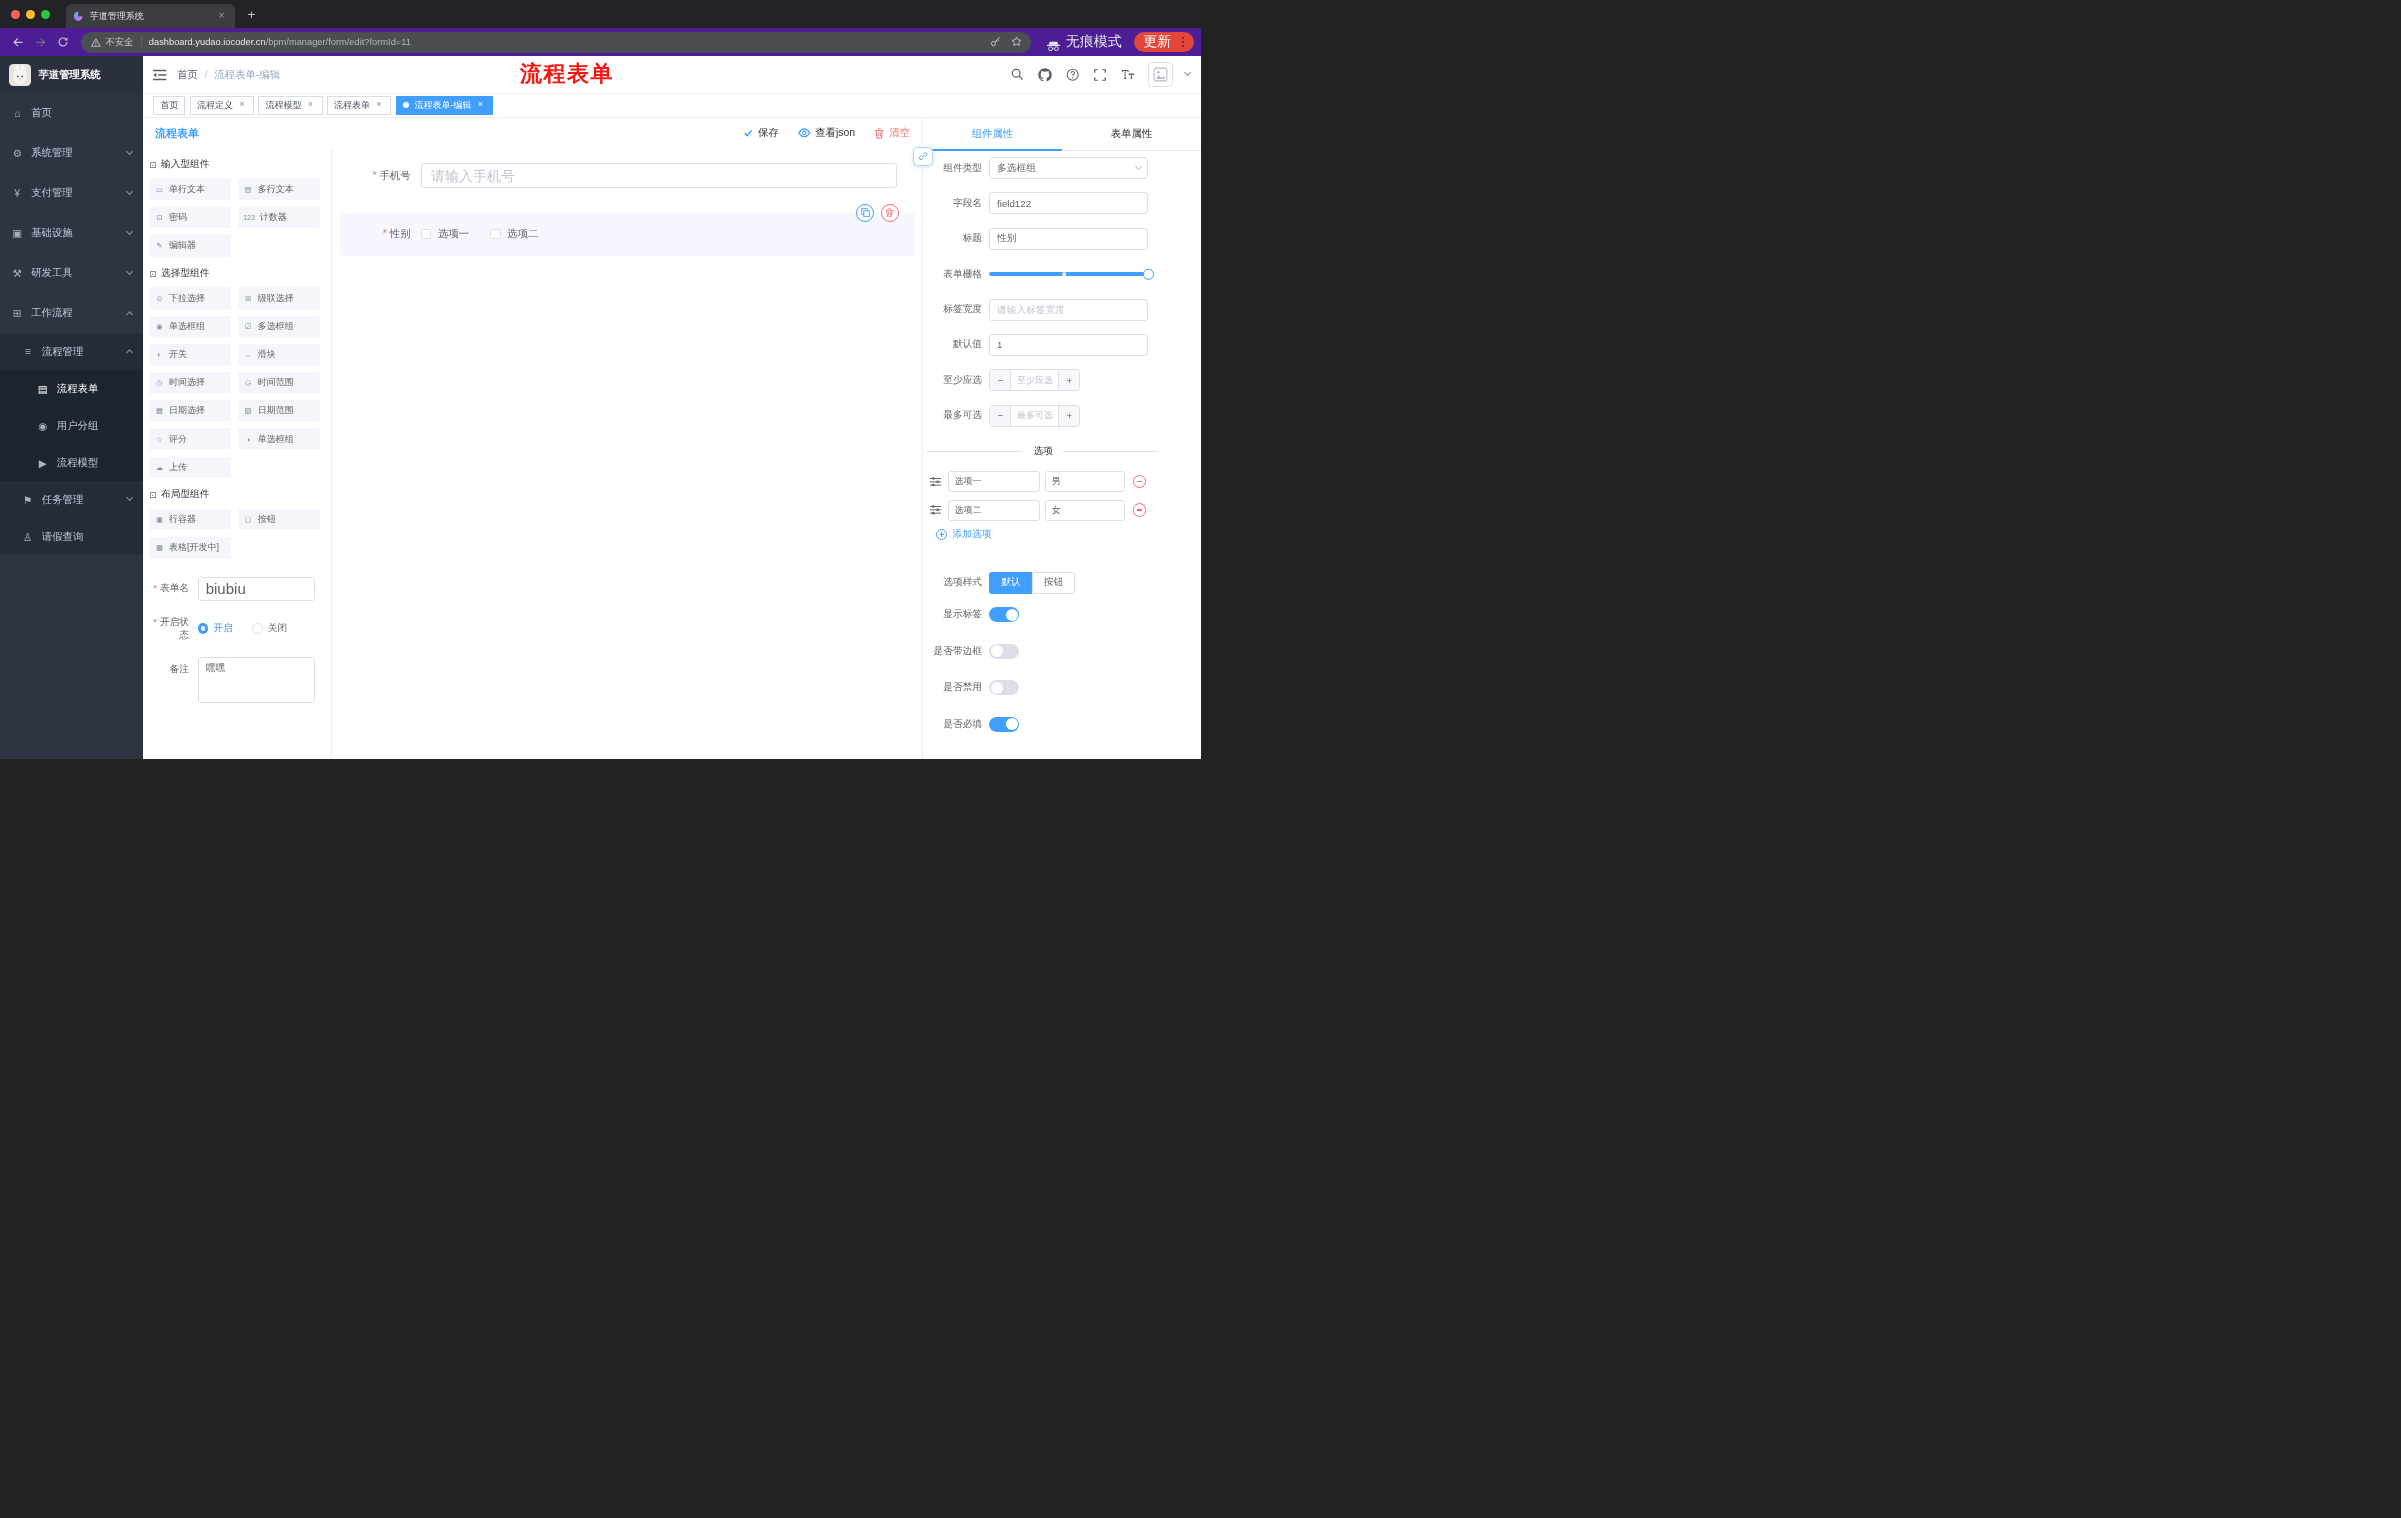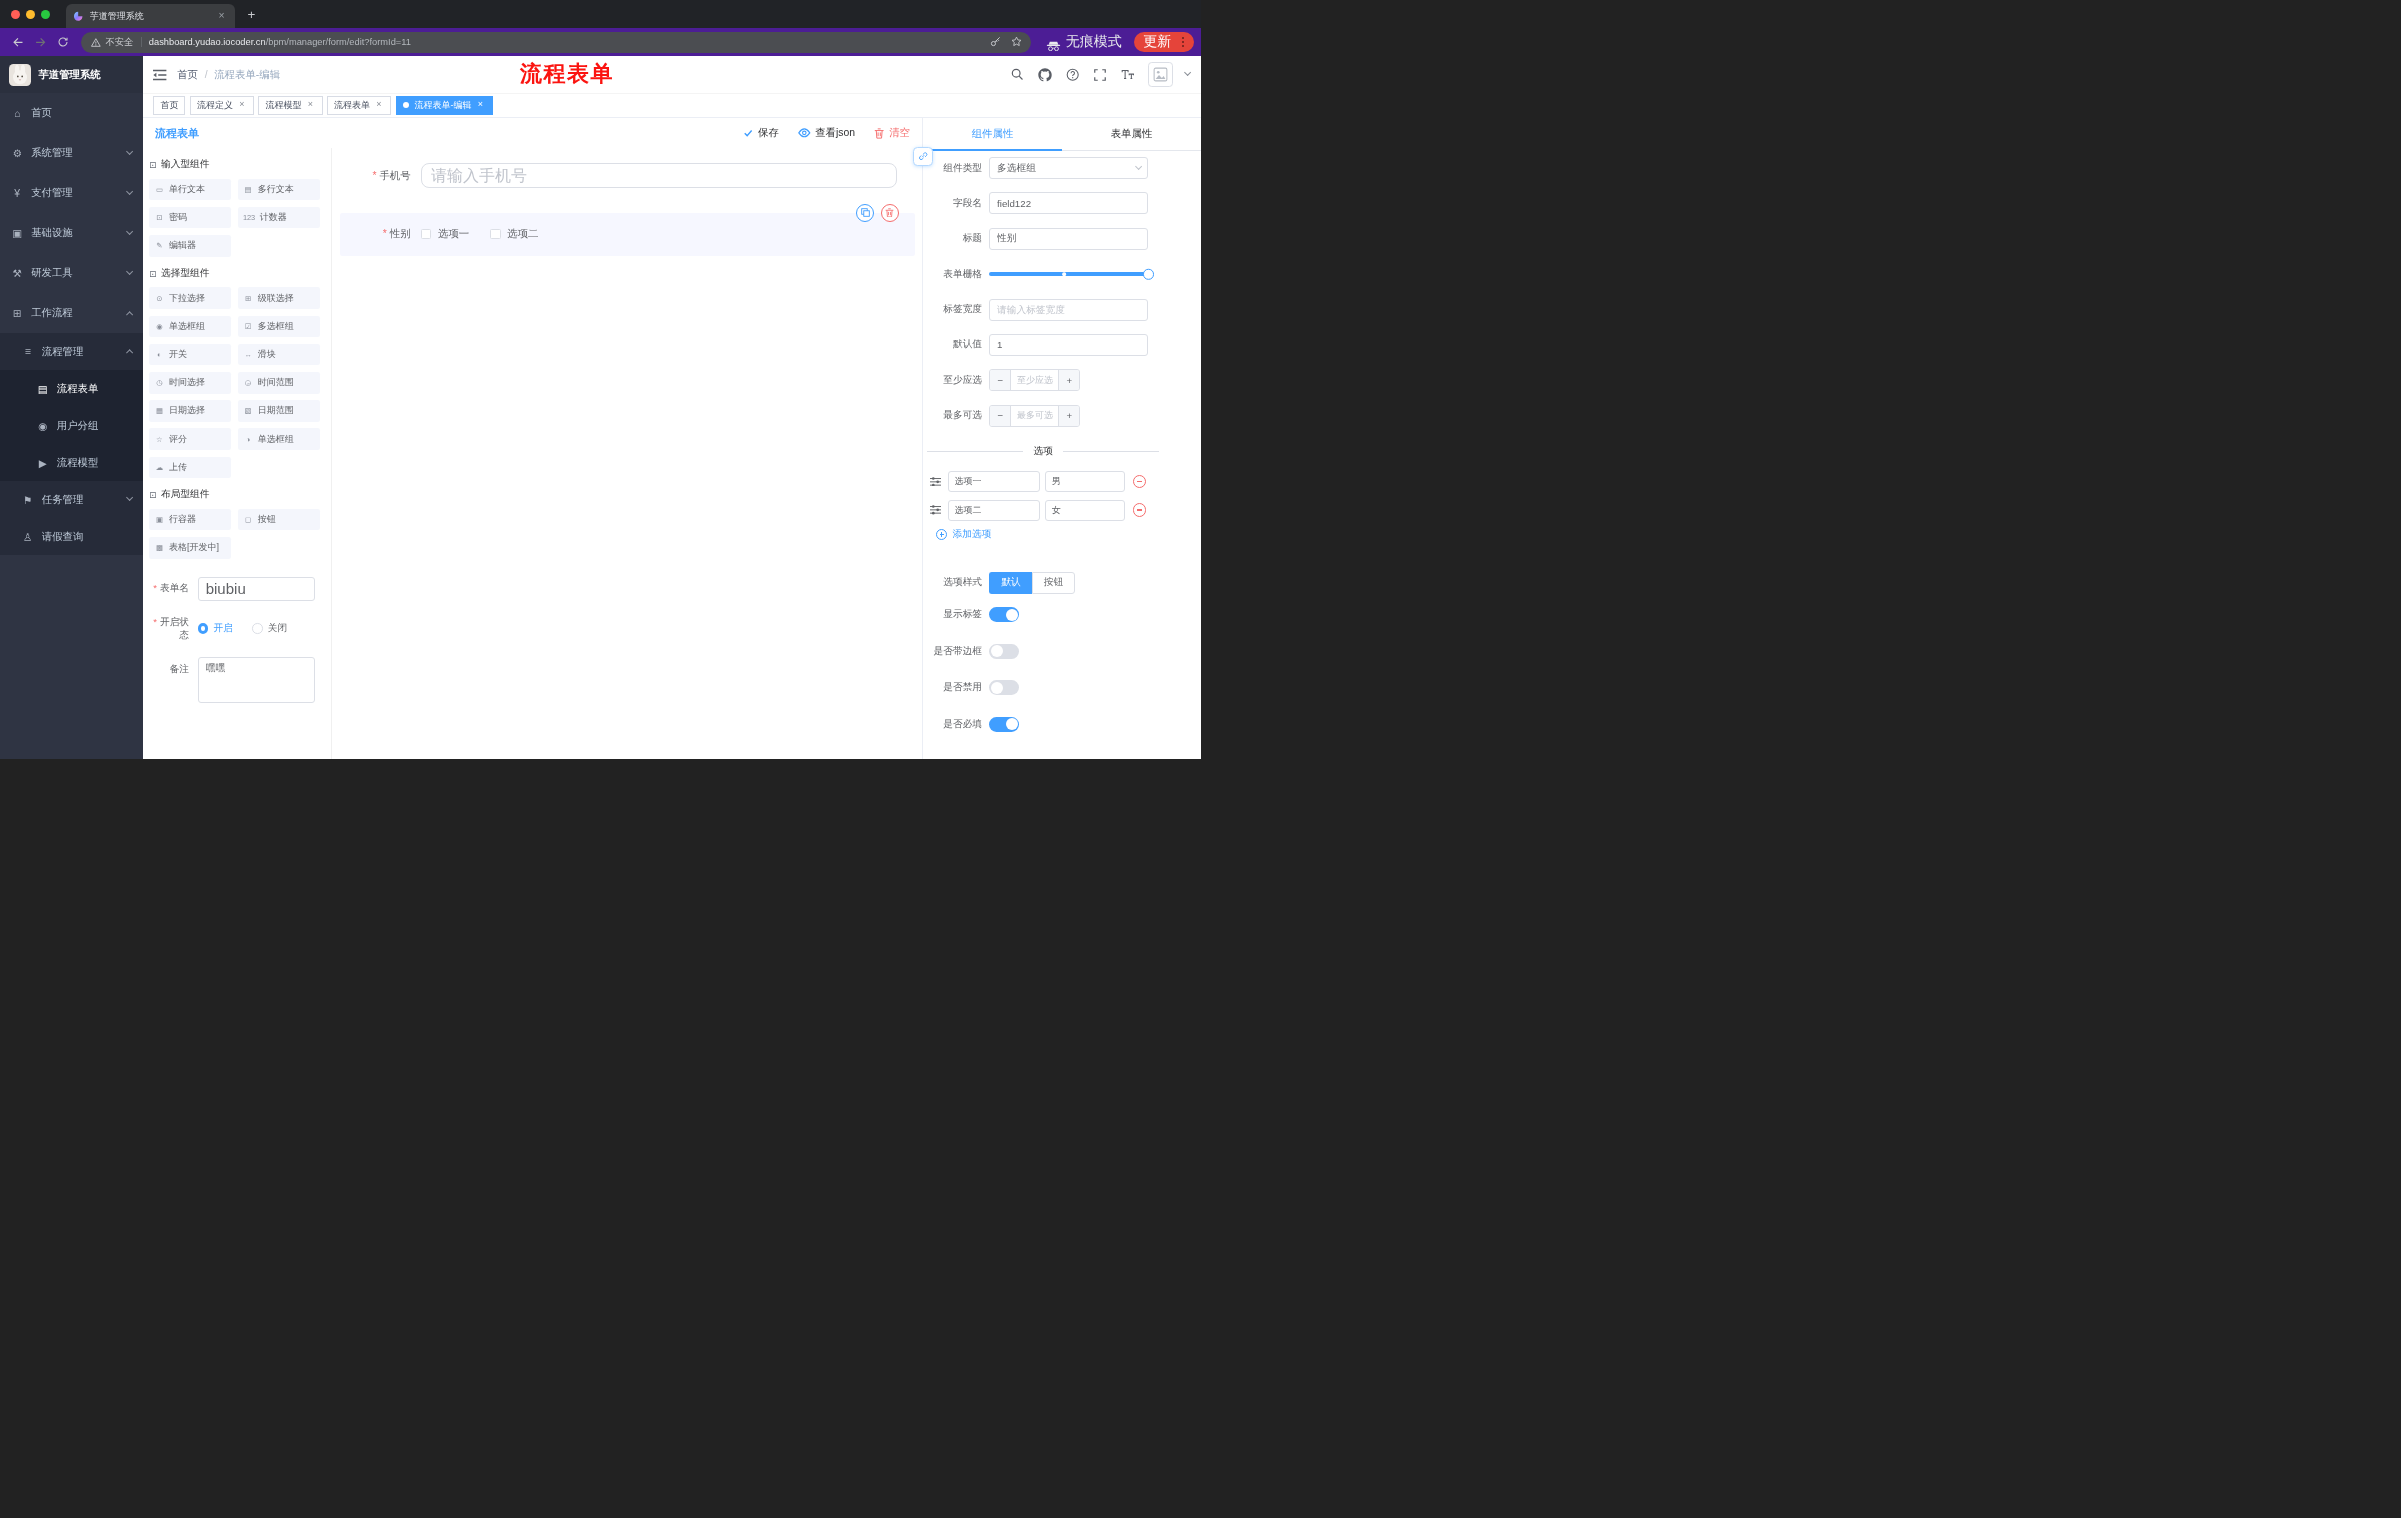--- a/index.html
+++ b/index.html
@@ -101,21 +101,21 @@
   .mtextarea { width:117px; height:46px; border:0.7px solid #dcdfe6; border-radius:3px; padding:4.5px 6.7px; font-size:9.7px; color:#606266; font-family:inherit; resize:none; outline:none; }
   .radios { display:flex; align-items:center; }
   .radio { display:flex; align-items:center; gap:5.2px; margin-right:19.3px; cursor:pointer; }
   .rdot { width:10.4px; height:10.4px; border-radius:50%; border:0.7px solid #dcdfe6; background:#fff; }
   .radio.checked .rdot { border:3px solid #409eff; }
   .radio.checked .rlbl { color:#409eff; }
 
   .canvas { flex:1; padding:15px 25px 0 15px; min-width:0; }
   .frow { display:flex; align-items:center; }
   .flabel { width:74px; text-align:right; padding-right:10.4px; font-size:10.4px; color:#606266; flex-shrink:0; }
-  .finput { flex:1; height:25px; border:0.7px solid #dcdfe6; border-radius:8px; padding:0 9px; font-size:16px; color:#606266; font-family:inherit; outline:none; min-width:0; }
+  .finput { flex:1; height:25px; border:0.7px solid #dcdfe6; border-radius:3px; padding:0 9px; font-size:14px; color:#606266; font-family:inherit; outline:none; min-width:0; }
   .finput::placeholder { color:#c0c4cc; }
   .sel-block { margin:24.5px -18px 0 -7.4px; background:#f6f7ff; padding:9px 7.4px; position:relative; border-radius:2.2px; }
   .cbgroup { display:flex; gap:21px; align-items:center; height:25px; }
   .cb { display:flex; align-items:center; gap:6.7px; font-size:10.4px; color:#606266; cursor:pointer; }
   .cbbox { width:10.4px; height:10.4px; border:0.7px solid #dcdfe6; border-radius:1.5px; background:#fff; }
   .block-actions { position:absolute; top:-9px; right:16.3px; display:flex; gap:6.7px; }
   .ba { width:18px; height:18px; border-radius:50%; background:#fff; display:flex; align-items:center; justify-content:center; cursor:pointer; }
   .ba.copy { border:0.7px solid #409eff; color:#409eff; }
   .ba.del  { border:0.7px solid #f56c6c; color:#f56c6c; }
 

